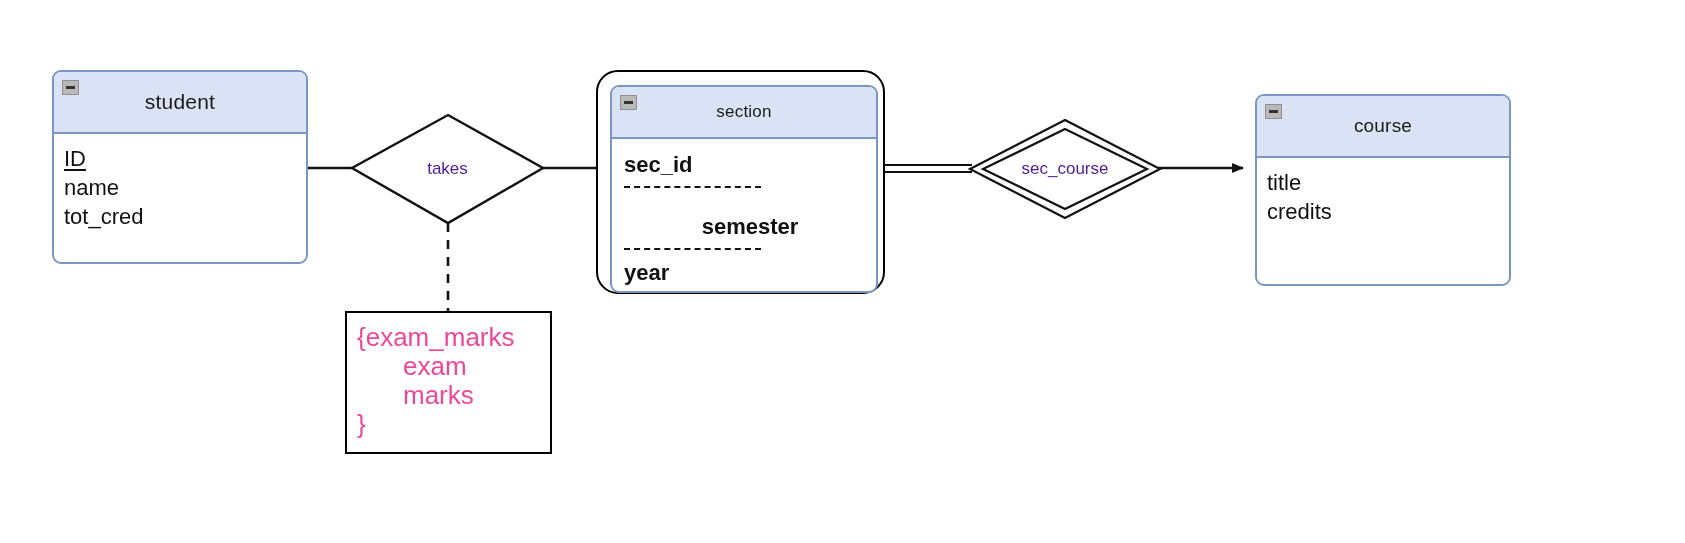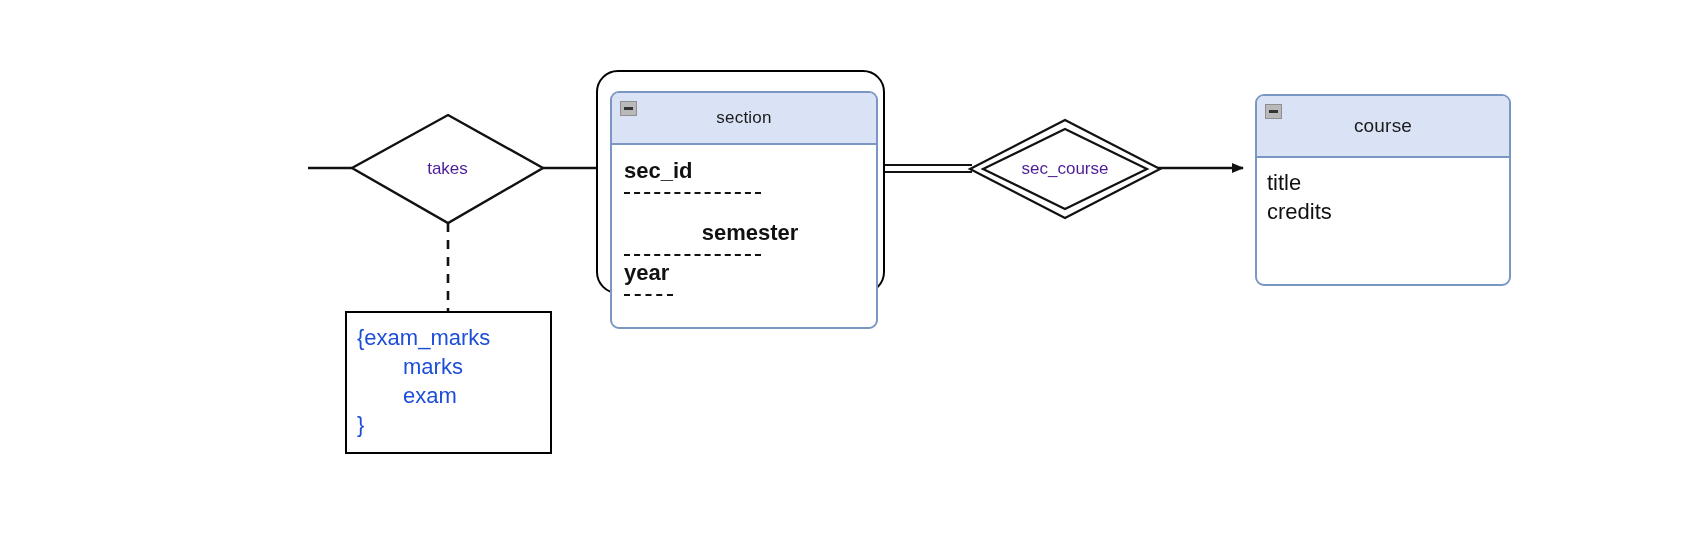--- a/index.html
+++ b/index.html
@@ -125,22 +125,22 @@
 
   
   .mv-box {
     position: absolute;
     box-sizing: border-box;
     border: 2px solid #000000;
     background: #ffffff;
     padding: 10px 0 0 0;
   }
   .mv-line {
-    font-size: 22px;
-    color: #1d4ed8;
+    font-size: 26px;
+    color: #ec4899;
     line-height: 29px;
     white-space: nowrap;
     padding-left: 10px;
   }
   .mv-line.indent { padding-left: 56px; }
 </style>
 </head>
 <body>
 
 <div id="canvas">
@@ -170,39 +170,52 @@
   </svg>
 
   <div class="diamond-wrap" style="left:352px; top:115px; width:191px; height:108px;">
     <div class="diamond-label">takes</div>
   </div>
 
   <div class="diamond-wrap" style="left:970px; top:120px; width:190px; height:98px;">
     <div class="diamond-label">sec_course</div>
   </div>
 
+  <div class="entity" style="left:52px; top:70px; width:256px; height:194px;">
+    <div class="ent-header">
+      <span class="collapse-icon">
+          <i></i>
+        </span>
+      <span class="ent-title">student</span>
+    </div>
+    <div class="attr-list">
+      <span class="attr-row"><span class="attr pk">ID</span></span>
+      <span class="attr-row"><span class="attr">name</span></span>
+      <span class="attr-row"><span class="attr">tot_cred</span></span>
+    </div>
+  </div>
 
   <div class="weak-outer" style="left:596px; top:70px; width:289px; height:224px;"></div>
-  <div class="entity section-entity" style="left:610px; top:91px; width:268px; height:238px;">
+  <div class="entity section-entity" style="left:610px; top:85px; width:268px; height:208px;">
     <div class="ent-header" style="height:52px;">
       <span class="collapse-icon">
           <i></i>
         </span>
       <span class="ent-title" style="font-size:17px;">section</span>
     </div>
     <div class="attr-list">
       <span class="attr-row" style="position:relative;">
         <span class="attr">sec_id</span>
         <span class="dash-under" style="top:36px; width:137px;"></span>
       </span>
       <span class="attr-row" style="position:relative; margin-top:32px;text-align:center;">
         <span class="attr">semester</span>
         <span class="dash-under" style="top:36px; width:137px;"></span>
       </span>
-      <span class="attr-row" style="position:relative; margin-top:10px;">
+      <span class="attr-row" style="position:relative; margin-top:16px;">
         <span class="attr">year</span>
         <span class="dash-under" style="top:36px; width:49px;"></span>
       </span>
     </div>
   </div>
 
   <div class="entity" style="left:1255px; top:94px; width:256px; height:192px;">
     <div class="ent-header">
       <span class="collapse-icon">
           <i></i>
@@ -210,18 +223,18 @@
       <span class="ent-title" style="font-size:19px;">course</span>
     </div>
     <div class="attr-list">
       <span class="attr-row"><span class="attr">title</span></span>
       <span class="attr-row"><span class="attr">credits</span></span>
     </div>
   </div>
 
   <div class="mv-box" style="left:345px; top:311px; width:207px; height:143px;">
     <div class="mv-line">{exam_marks</div>
+    <div class="mv-line indent">exam</div>
     <div class="mv-line indent">marks</div>
-    <div class="mv-line indent">exam</div>
     <div class="mv-line">}</div>
   </div>
 
 </div>
 
 </body></html>

